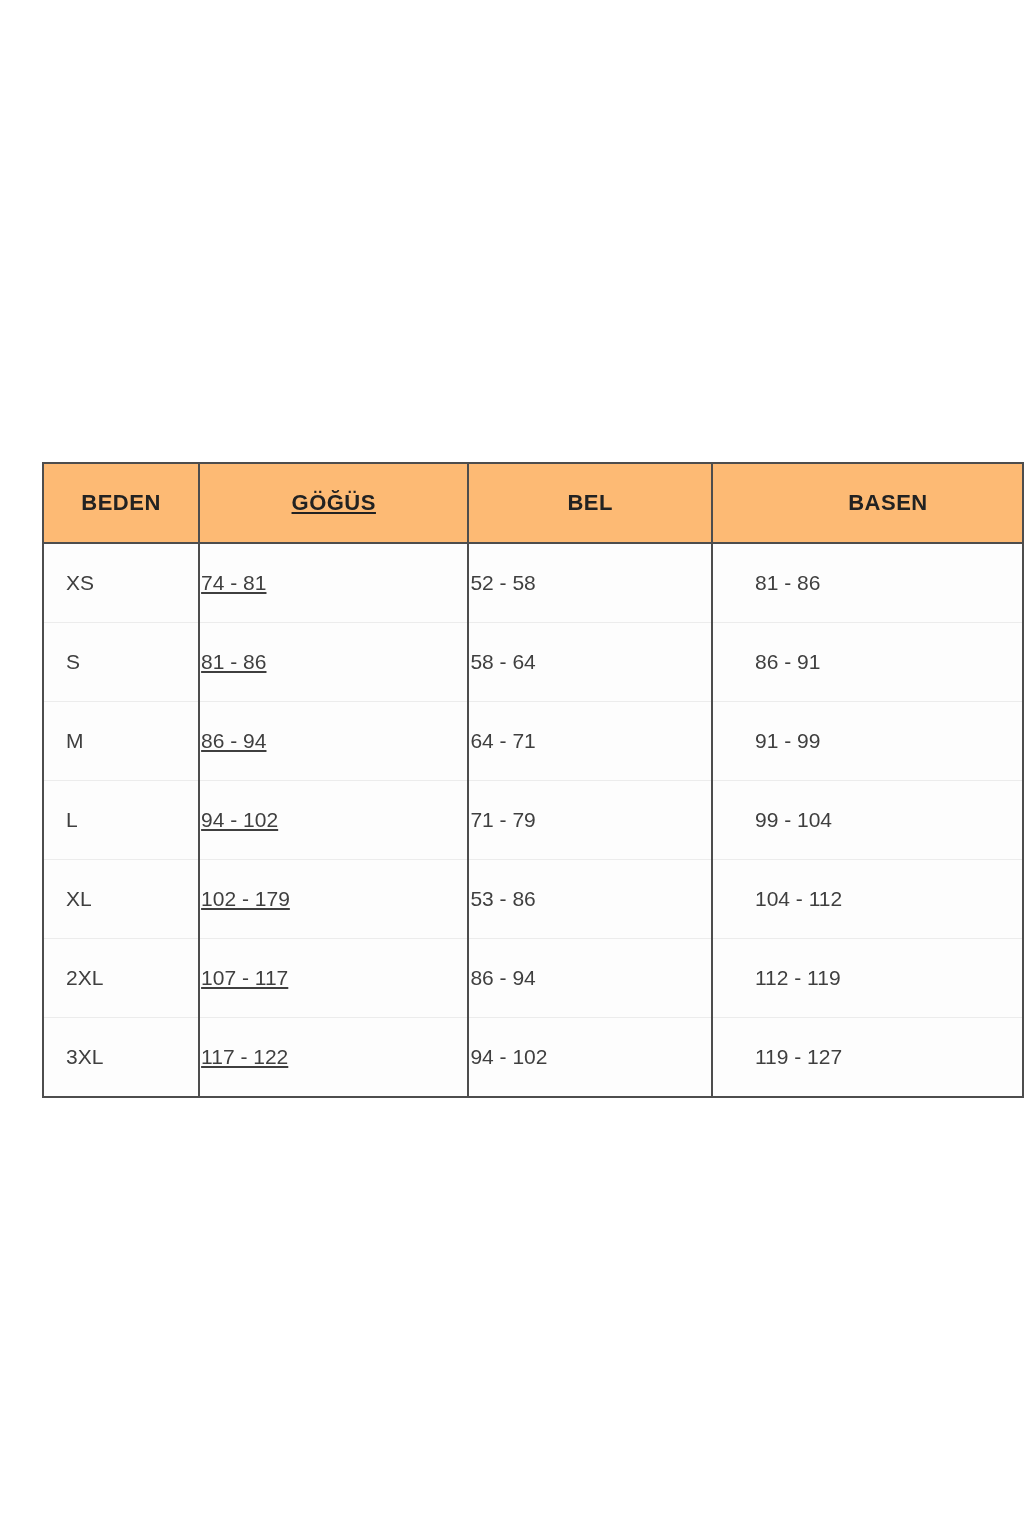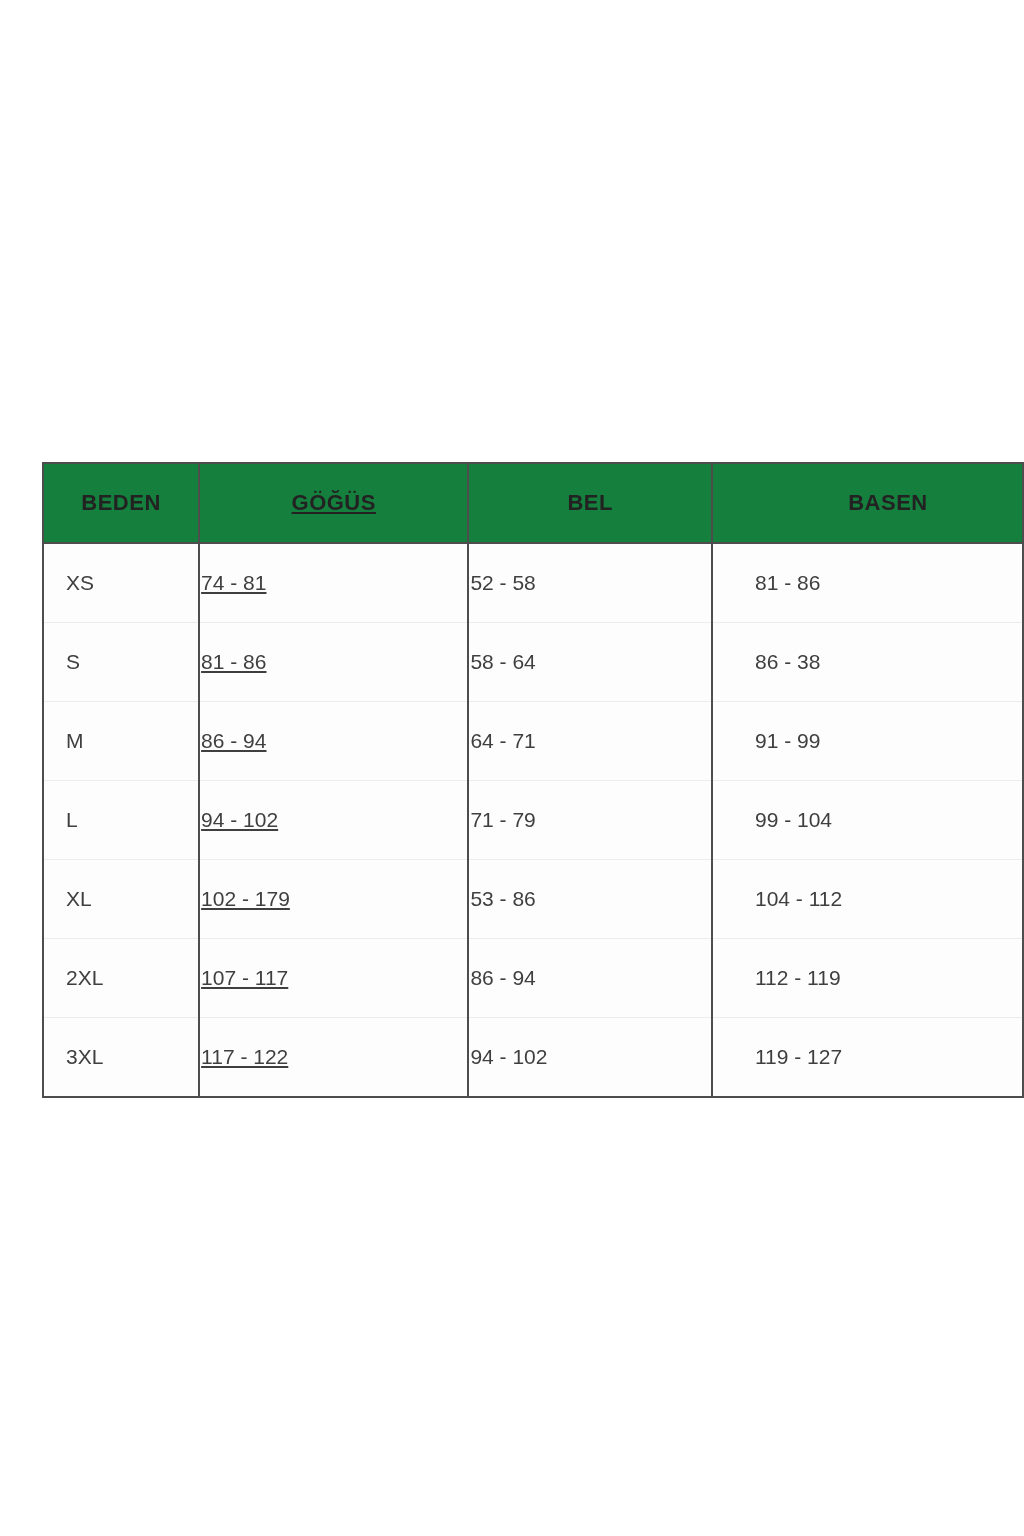--- a/index.html
+++ b/index.html
@@ -35,21 +35,21 @@
   }
   table.size-table tbody tr:first-child td { border-top: 2px solid #4d4d4d; }
   table.size-table tbody tr:last-child td { border-bottom: 2px solid #4d4d4d; }
   table.size-table th {
     height: 76px;
     font-size: 22px;
     font-weight: 700;
     color: #222222;
     text-align: center;
     letter-spacing: 0.5px;
-    background: #15803d;
+    background: #fdba74;
   }
   table.size-table td {
     height: 76px;
     font-size: 21px;
     font-weight: 400;
     color: #3f3f3f;
     text-align: left;
     background: #fdfdfd;
   }
   .col-size  { width: 135px; }
@@ -78,21 +78,21 @@
       <tr>
         <td class="col-size">XS</td>
         <td class="col-chest">74 - 81</td>
         <td class="col-waist">52 - 58</td>
         <td class="col-hip">81 - 86</td>
       </tr>
       <tr>
         <td class="col-size">S</td>
         <td class="col-chest">81 - 86</td>
         <td class="col-waist">58 - 64</td>
-        <td class="col-hip">86 - 38</td>
+        <td class="col-hip">86 - 91</td>
       </tr>
       <tr>
         <td class="col-size">M</td>
         <td class="col-chest">86 - 94</td>
         <td class="col-waist">64 - 71</td>
         <td class="col-hip">91 - 99</td>
       </tr>
       <tr>
         <td class="col-size">L</td>
         <td class="col-chest">94 - 102</td>

